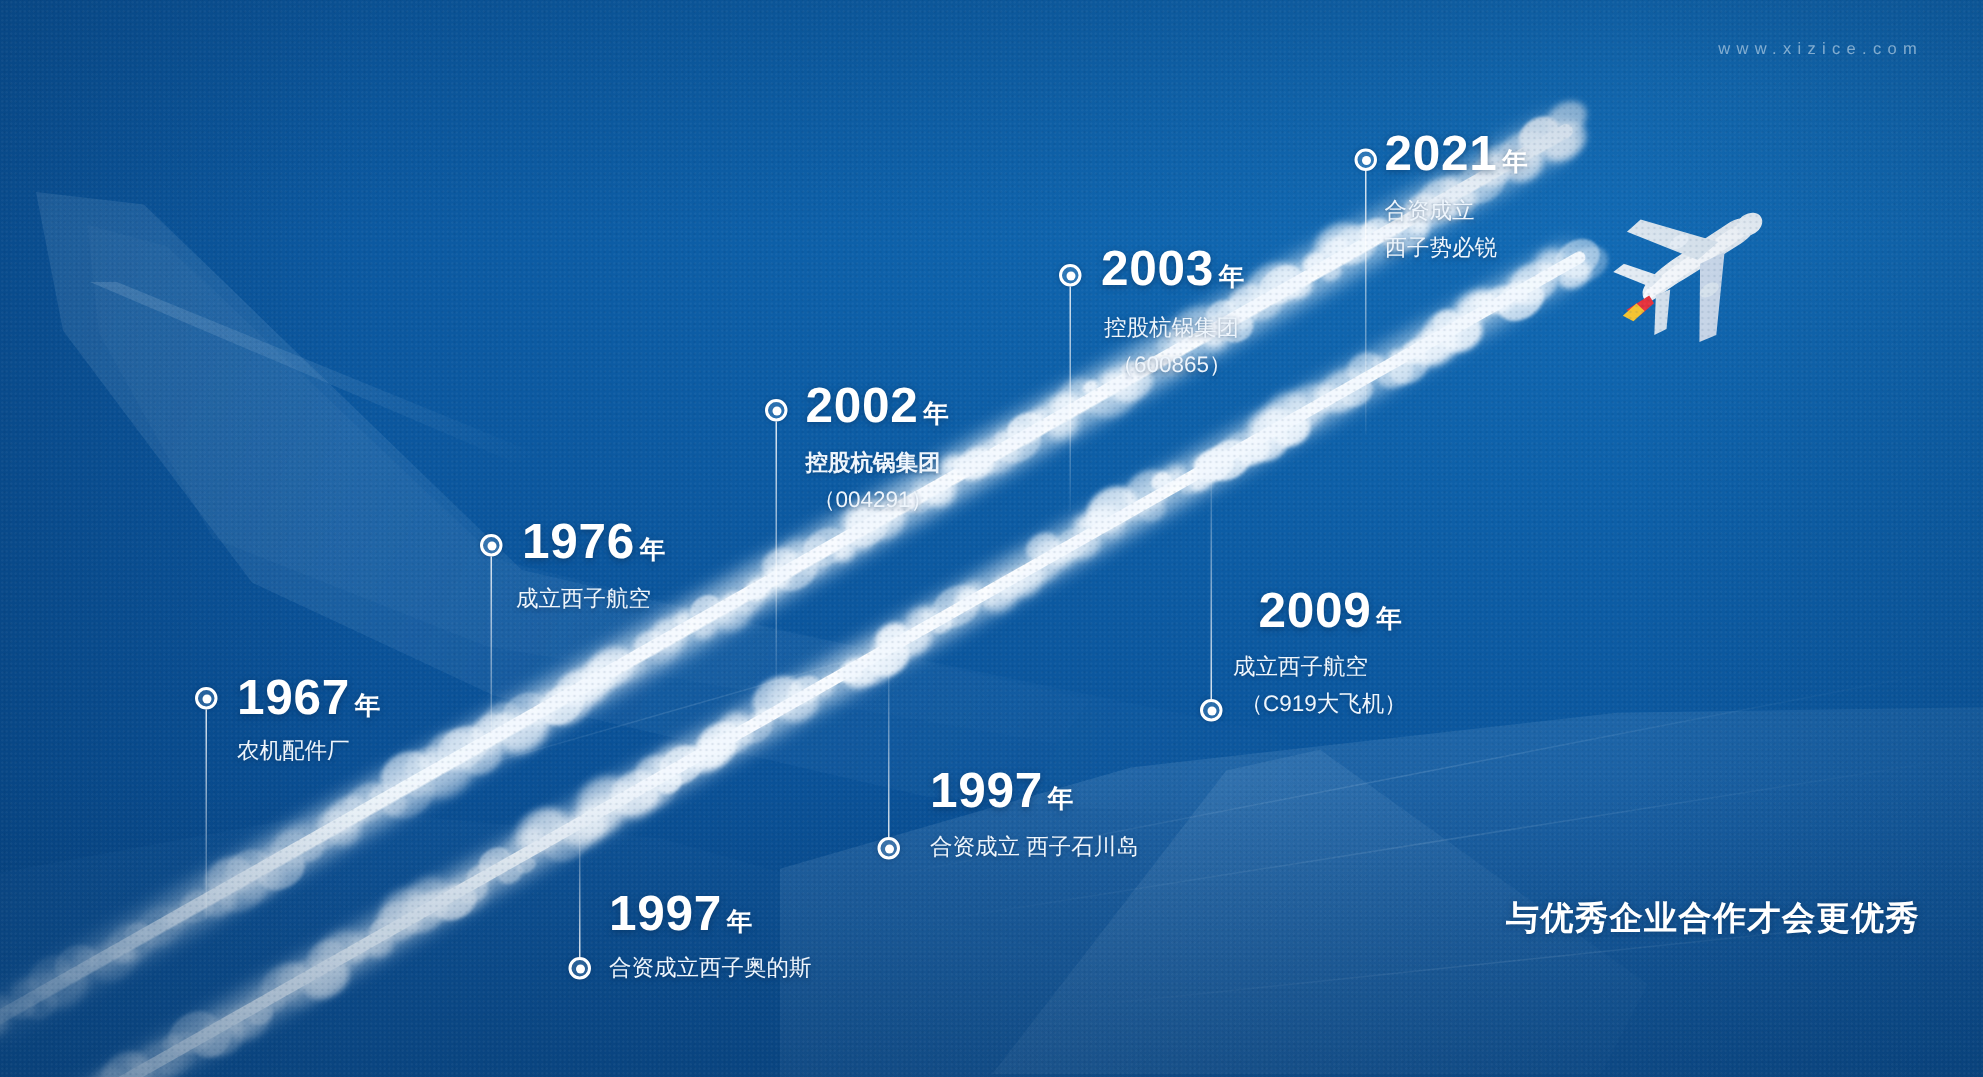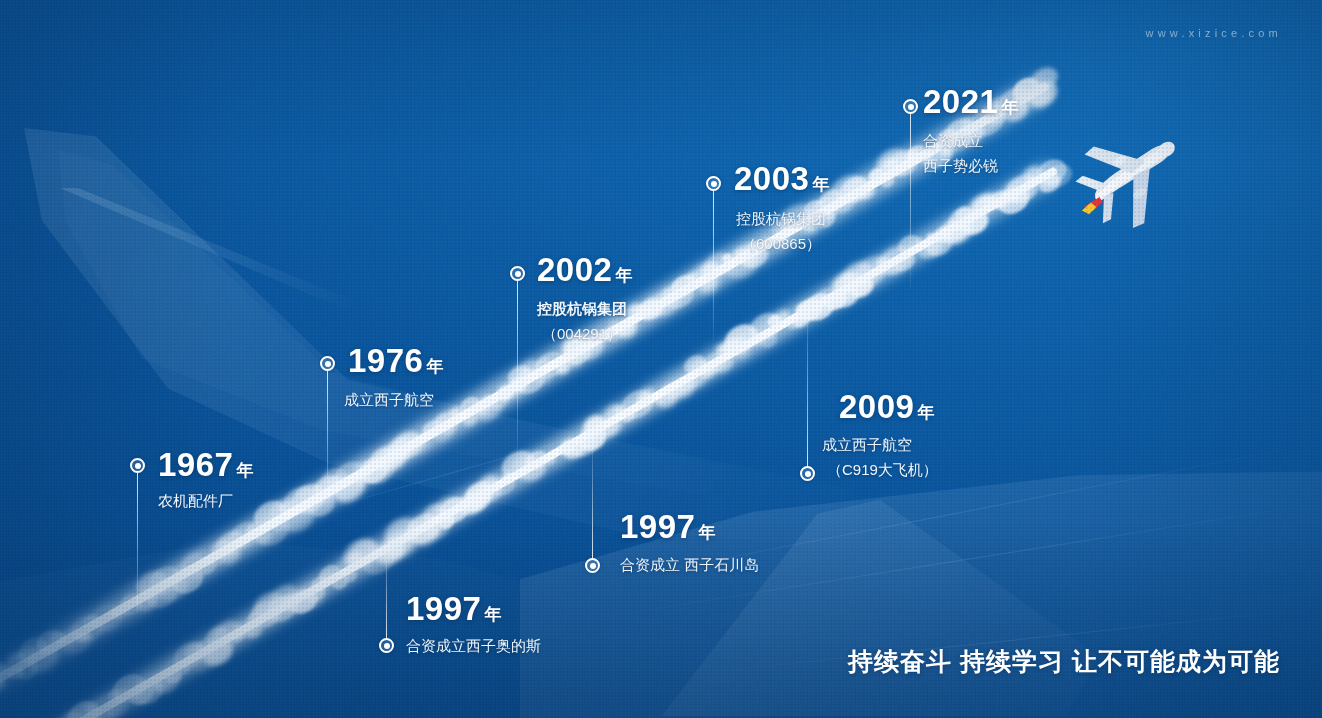--- a/index.html
+++ b/index.html
@@ -587,15 +587,15 @@
   <div class="node" style="left:903px;top:93px;">
     <div class="dot" style="left:0;top:6px;"></div>
     <div class="stem down" style="left:7px;top:21px;height:175px;"></div>
     <div class="yr" style="position:absolute;left:20px;top:-8px;">
       <span>2021</span><span class="suf">年</span>
     </div>
     <div class="desc" style="position:absolute;left:20px;top:37px;">合资成立</div>
     <div class="desc" style="position:absolute;left:20px;top:62px;">西子势必锐</div>
   </div>
 
-  <div class="slogan2">持续奋斗 持续学习 让不可能成为可能</div>
+  <div class="slogan1">与优秀企业合作才会更优秀</div>
 
 </div>
 
 </body></html>

